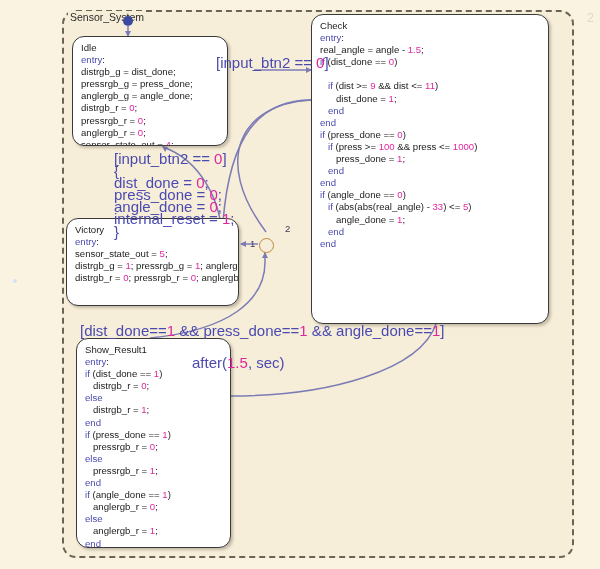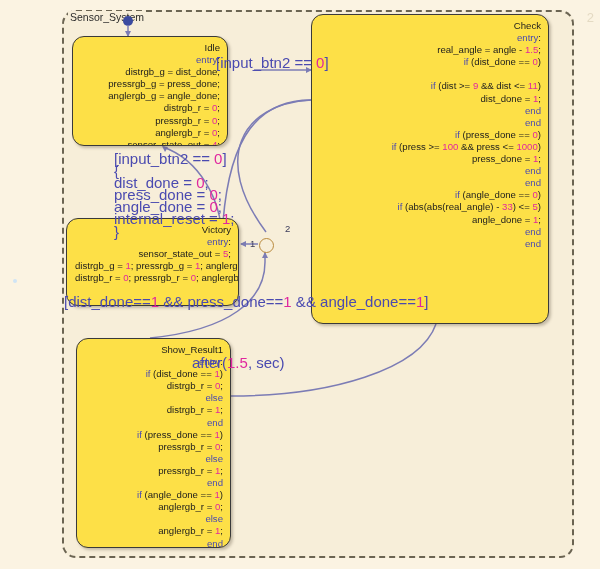--- a/index.html
+++ b/index.html
@@ -34,27 +34,26 @@
     font-size:9px;color:#efe6d2;letter-spacing:1px;
   }
   #stray-dot{
     position:absolute;left:13px;top:279px;width:4px;height:4px;
     background:#cfe4f5;border-radius:2px;
   }
 
   
   .state{
     position:absolute;
-    background:#fde047;
+    background:#ffffff;
     border:1.6px solid #3a3a3a;
     border-radius:12px;
     box-shadow:2px 2px 3px rgba(90,80,60,.33);
     box-sizing:border-box;
     overflow:hidden;
-    text-align:right;
   }
   .state-body{
     padding:5px 7px 4px 8px;
     font-size:9.6px;
     line-height:12.1px;
     color:#1c1c1c;
     white-space:pre;
     font-family:"Liberation Sans", sans-serif;
   }
   .kw{color:#4a4ab0;}
@@ -69,21 +68,21 @@
   .tlabel{
     position:absolute;
     font-size:15px;
     line-height:12.1px;
     color:#4a4ab0;
     white-space:pre;
     font-family:"Liberation Sans", sans-serif;
   }
   #lbl-btn2-top{left:216px;top:57px;}
   #lbl-reset{left:114px;top:153px;}
-  #lbl-allDone{left:64px;top:296px;}
+  #lbl-allDone{left:64px;top:325px;padding-left:16px;}
   #lbl-after{left:192px;top:323px;margin-top:34px;}
 
   
   #junction{
     position:absolute;left:259px;top:238px;width:13px;height:13px;
     border:1.6px solid #b98a3e;border-radius:50%;
     background:#f7eed9;
   }
   .jnum{
     position:absolute;font-size:9.5px;color:#3a3a5a;

